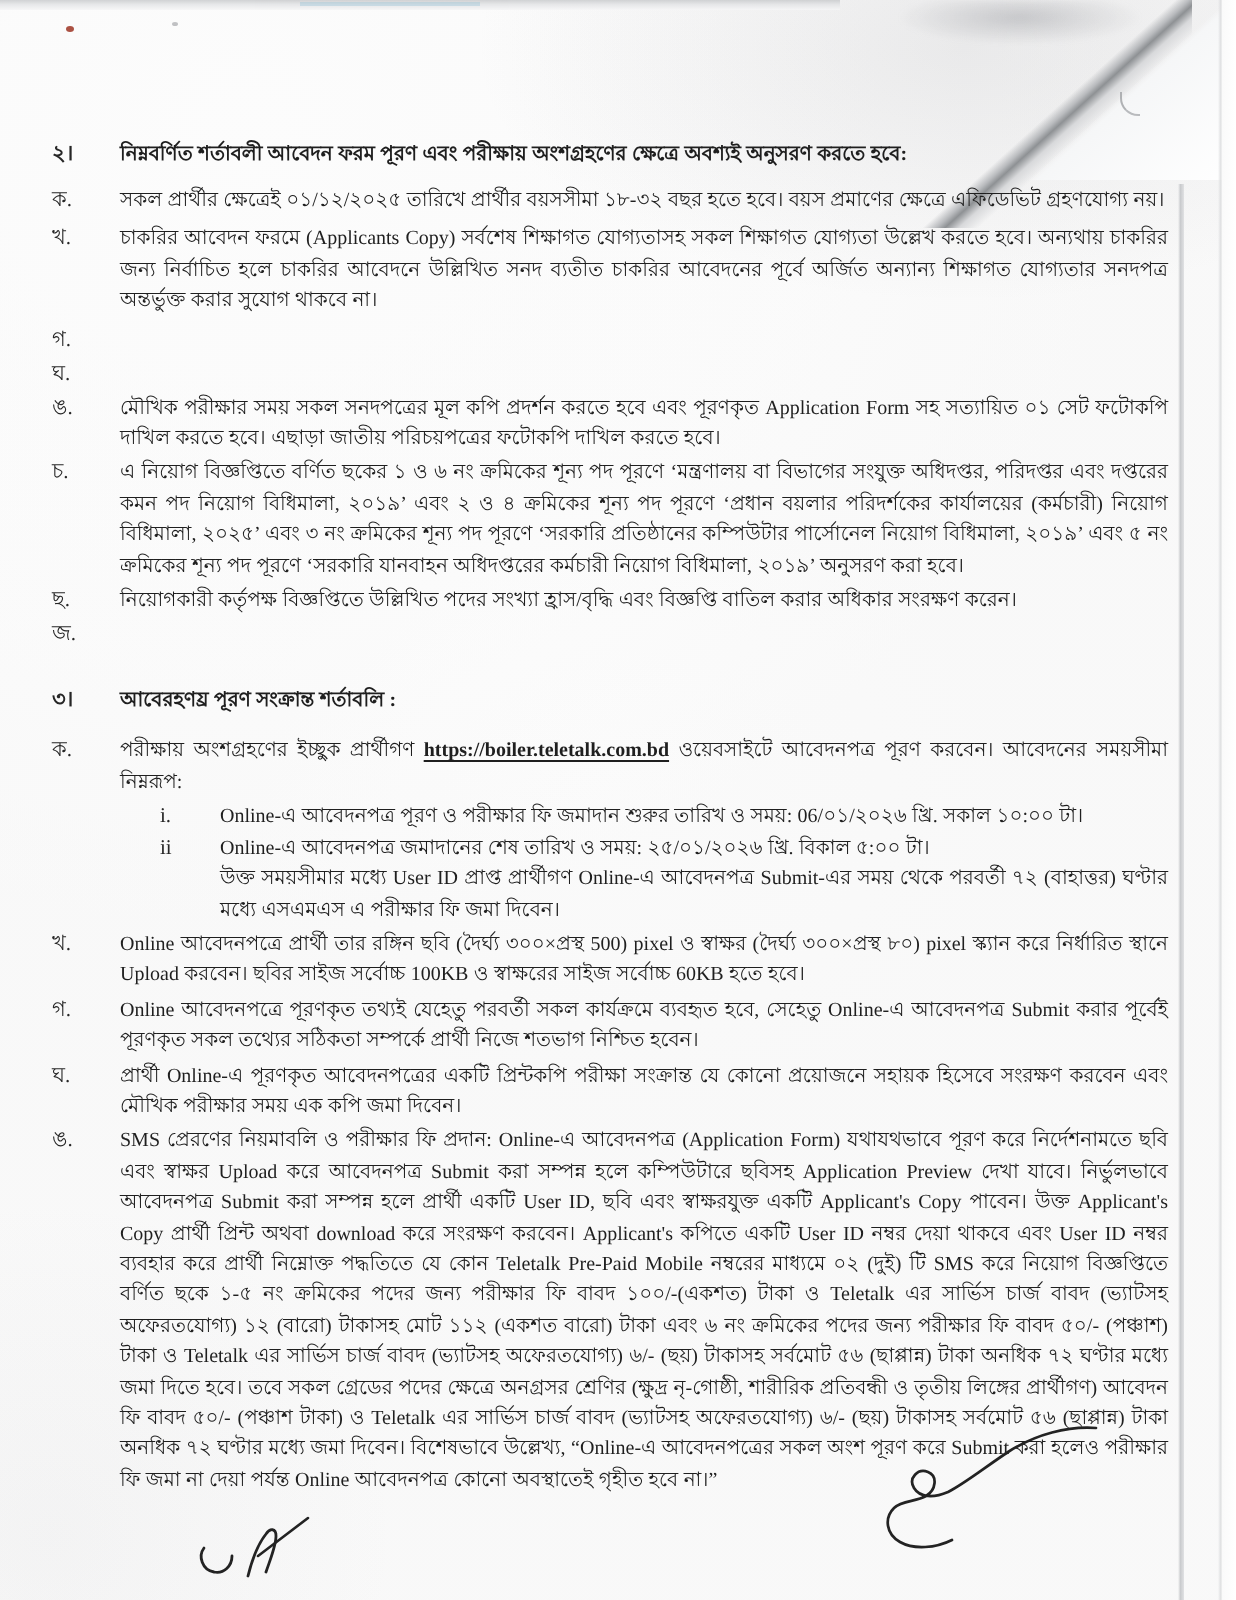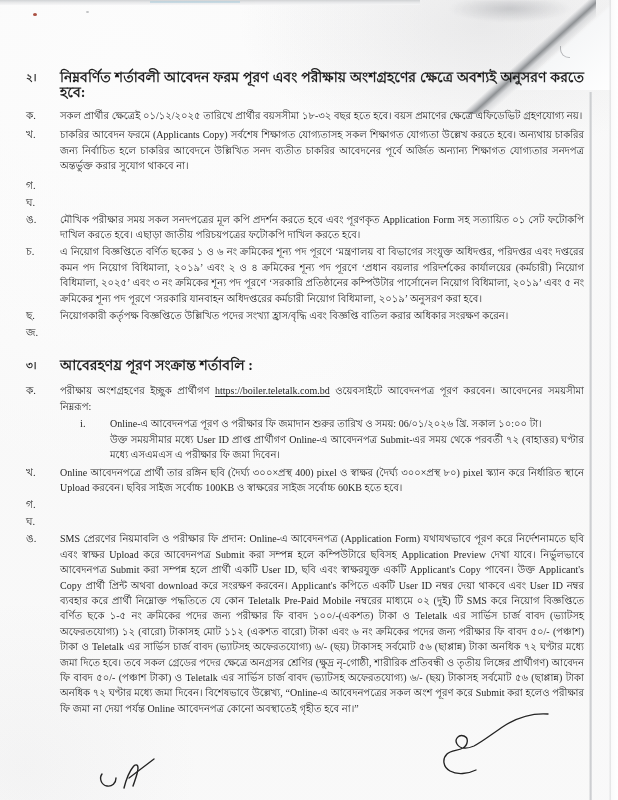--- a/index.html
+++ b/index.html
@@ -168,37 +168,38 @@
     line-height: 15.4px;
     color: #1f1f1f;
     text-align: justify;
     text-justify: inter-word;
     hyphens: none;
     word-spacing: .2px;
   }
 
   .section-head {
     font-weight: 700;
-    font-size: 14px;
+    font-size: 10px;
     line-height: 15px;
   }
 
   
   .sp-2  { height: 2px; }
   .sp-4  { height: 4px; }
   .sp-8  { height: 8px; }
   .sp-10 { height: 10px; }
   .sp-14 { height: 14px; }
   .sp-18 { height: 18px; }
 
   .top-offset { height: 70px; }
 
   .underlined-link {
     text-decoration: underline;
     text-underline-offset: 1.5px;
+    font-weight: bold;
   }
 
   
   .sig-right {
     position: absolute;
     right: 68px;
     bottom: 22px;
     width: 120px;
     height: 66px;
     pointer-events: none;
@@ -309,43 +310,49 @@
       <div class="para"><span>পরীক্ষায় অংশগ্রহণের ইচ্ছুক প্রার্থীগণ </span><span class="underlined-link">https://boiler.teletalk.com.bd</span><span> ওয়েবসাইটে আবেদনপত্র পূরণ করবেন। আবেদনের সময়সীমা নিম্নরূপ:</span></div>
     </div>
 
     <div class="sp-2"></div>
 
     <div class="row lvl3">
       <div class="marker">i.</div>
       <div class="para">Online-এ আবেদনপত্র পূরণ ও পরীক্ষার ফি জমাদান শুরুর তারিখ ও সময়: 06/০১/২০২৬ খ্রি. সকাল ১০:০০ টা।</div>
     </div>
 
+    <div class="row lvl3">
+      <div class="marker">ii</div>
+      <div class="para">Online-এ আবেদনপত্র জমাদানের শেষ তারিখ ও সময়: ২৫/০১/২০২৬ খ্রি. বিকাল ৫:০০ টা।</div>
+    </div>
 
     <div class="row lvl3">
       <div class="marker"></div>
       <div class="para">উক্ত সময়সীমার মধ্যে User ID প্রাপ্ত প্রার্থীগণ Online-এ আবেদনপত্র Submit-এর সময় থেকে পরবর্তী ৭২ (বাহাত্তর) ঘণ্টার মধ্যে এসএমএস এ পরীক্ষার ফি জমা দিবেন।</div>
     </div>
 
     <div class="sp-2"></div>
 
     <div class="row lvl2">
       <div class="marker">খ.</div>
-      <div class="para">Online আবেদনপত্রে প্রার্থী তার রঙ্গিন ছবি (দৈর্ঘ্য ৩০০×প্রস্থ 400) pixel ও স্বাক্ষর (দৈর্ঘ্য ৩০০×প্রস্থ ৮০) pixel স্ক্যান করে নির্ধারিত স্থানে Upload করবেন। ছবির সাইজ সর্বোচ্চ 100KB ও স্বাক্ষরের সাইজ সর্বোচ্চ 60KB হতে হবে।</div>
+      <div class="para">Online আবেদনপত্রে প্রার্থী তার রঙ্গিন ছবি (দৈর্ঘ্য ৩০০×প্রস্থ 500) pixel ও স্বাক্ষর (দৈর্ঘ্য ৩০০×প্রস্থ ৮০) pixel স্ক্যান করে নির্ধারিত স্থানে Upload করবেন। ছবির সাইজ সর্বোচ্চ 100KB ও স্বাক্ষরের সাইজ সর্বোচ্চ 60KB হতে হবে।</div>
     </div>
 
     <div class="sp-2"></div>
 
     <div class="row lvl2">
       <div class="marker">গ.</div>
+      <div class="para">Online আবেদনপত্রে পূরণকৃত তথ্যই যেহেতু পরবর্তী সকল কার্যক্রমে ব্যবহৃত হবে, সেহেতু Online-এ আবেদনপত্র Submit করার পূর্বেই পূরণকৃত সকল তথ্যের সঠিকতা সম্পর্কে প্রার্থী নিজে শতভাগ নিশ্চিত হবেন।</div>
     </div>
 
     <div class="sp-2"></div>
 
     <div class="row lvl2">
       <div class="marker">ঘ.</div>
+      <div class="para">প্রার্থী Online-এ পূরণকৃত আবেদনপত্রের একটি প্রিন্টকপি পরীক্ষা সংক্রান্ত যে কোনো প্রয়োজনে সহায়ক হিসেবে সংরক্ষণ করবেন এবং মৌখিক পরীক্ষার সময় এক কপি জমা দিবেন।</div>
     </div>
 
     <div class="sp-2"></div>
 
     <div class="row lvl2">
       <div class="marker">ঙ.</div>
       <div class="para">SMS প্রেরণের নিয়মাবলি ও পরীক্ষার ফি প্রদান: Online-এ আবেদনপত্র (Application Form) যথাযথভাবে পূরণ করে নির্দেশনামতে ছবি এবং স্বাক্ষর Upload করে আবেদনপত্র Submit করা সম্পন্ন হলে কম্পিউটারে ছবিসহ Application Preview দেখা যাবে। নির্ভুলভাবে আবেদনপত্র Submit করা সম্পন্ন হলে প্রার্থী একটি User ID, ছবি এবং স্বাক্ষরযুক্ত একটি Applicant's Copy পাবেন। উক্ত Applicant's Copy প্রার্থী প্রিন্ট অথবা download করে সংরক্ষণ করবেন। Applicant's কপিতে একটি User ID নম্বর দেয়া থাকবে এবং User ID নম্বর ব্যবহার করে প্রার্থী নিম্নোক্ত পদ্ধতিতে যে কোন Teletalk Pre-Paid Mobile নম্বরের মাধ্যমে ০২ (দুই) টি SMS করে নিয়োগ বিজ্ঞপ্তিতে বর্ণিত ছকে ১-৫ নং ক্রমিকের পদের জন্য পরীক্ষার ফি বাবদ ১০০/-(একশত) টাকা ও Teletalk এর সার্ভিস চার্জ বাবদ (ভ্যাটসহ অফেরতযোগ্য) ১২ (বারো) টাকাসহ মোট ১১২ (একশত বারো) টাকা এবং ৬ নং ক্রমিকের পদের জন্য পরীক্ষার ফি বাবদ ৫০/- (পঞ্চাশ) টাকা ও Teletalk এর সার্ভিস চার্জ বাবদ (ভ্যাটসহ অফেরতযোগ্য) ৬/- (ছয়) টাকাসহ সর্বমোট ৫৬ (ছাপ্পান্ন) টাকা অনধিক ৭২ ঘণ্টার মধ্যে জমা দিতে হবে। তবে সকল গ্রেডের পদের ক্ষেত্রে অনগ্রসর শ্রেণির (ক্ষুদ্র নৃ-গোষ্ঠী, শারীরিক প্রতিবন্ধী ও তৃতীয় লিঙ্গের প্রার্থীগণ) আবেদন ফি বাবদ ৫০/- (পঞ্চাশ টাকা) ও Teletalk এর সার্ভিস চার্জ বাবদ (ভ্যাটসহ অফেরতযোগ্য) ৬/- (ছয়) টাকাসহ সর্বমোট ৫৬ (ছাপ্পান্ন) টাকা অনধিক ৭২ ঘণ্টার মধ্যে জমা দিবেন। বিশেষভাবে উল্লেখ্য, “Online-এ আবেদনপত্রের সকল অংশ পূরণ করে Submit করা হলেও পরীক্ষার ফি জমা না দেয়া পর্যন্ত Online আবেদনপত্র কোনো অবস্থাতেই গৃহীত হবে না।”</div>
     </div>
 
     <div class="sp-14"></div>

